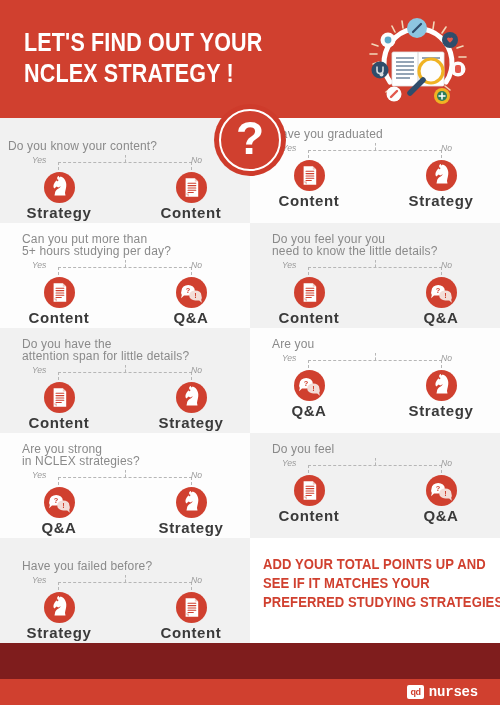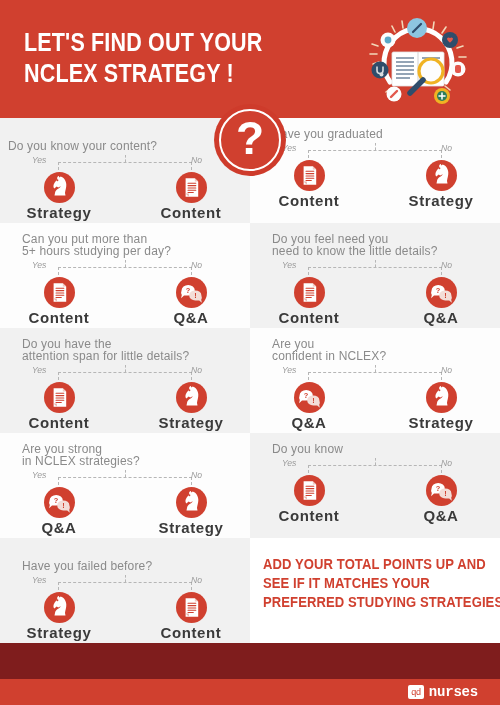--- a/index.html
+++ b/index.html
@@ -240,21 +240,21 @@
     display: flex;
     align-items: center;
     justify-content: flex-end;
     padding-right: 22px;
   }
   #logo { display: flex; align-items: center; gap: 5px; }
   #logo-mark {
     background: #ffffff;
     color: #d0402f;
     font-family: "Liberation Sans", sans-serif;
-    font-weight: normal;
+    font-weight: bold;
     font-size: 9px;
     line-height: 10px;
     padding: 2px 3px 2px 3px;
     border-radius: 2px;
     letter-spacing: -0.3px;
     margin-left: 24px;
   }
   #logo-word {
     color: #ffffff;
     font-family: Liberation Mono, monospace;
@@ -462,21 +462,21 @@
                 <path d="M25.4 18.4 a6.1 5.0 0 1 0 -6.1 5.0 h3.9 l2.7 2.4 l-0.7 -3.0 a5.1 5.1 0 0 0 0.2 -4.4z" fill="#f3ddd8"></path>
                 <text x="19.6" y="20.7" font-family="Liberation Sans, sans-serif" font-size="7.4" font-weight="bold" fill="#d0402f" text-anchor="middle">!</text>
               </svg>
             </span>
             <div class="ans-label">Q&amp;A</div>
           </div>
         </div>
       </div>
       <div class="cell bg-gray">
         <div class="q-text">
-          <span class="qline">Do you feel need you</span>
+          <span class="qline">Do you feel your you</span>
           <span class="qline">need to know the little details?</span>
         </div>
         <div class="branch">
           <span class="stem"></span>
           <span class="rail"></span>
           <span class="drop-l"></span>
           <span class="drop-r"></span>
           <span class="lbl-yes">Yes</span>
           <span class="lbl-no">No</span>
         </div>
@@ -549,21 +549,20 @@
                 <circle cx="13.4" cy="8.2" r="0.95" fill="#d0402f"></circle>
               </svg>
             </span>
             <div class="ans-label">Strategy</div>
           </div>
         </div>
       </div>
       <div class="cell bg-white">
         <div class="q-text">
           <span class="qline">Are you</span>
-          <span class="qline">confident in NCLEX?</span>
         </div>
         <div class="branch">
           <span class="stem"></span>
           <span class="rail"></span>
           <span class="drop-l"></span>
           <span class="drop-r"></span>
           <span class="lbl-yes">Yes</span>
           <span class="lbl-no">No</span>
         </div>
         <div class="answers">
@@ -620,21 +619,21 @@
                 <path d="M13.2 6.6 c-0.3 -1.5 0.5 -2.4 1.6 -2.7 l0.6 1.5 l1.3 -0.9 c2.9 0.9 5.4 3.9 5.6 8 c0.2 3.4 -1.1 5.6 -1.3 8.6 l0.5 2.4 l-11 0 l0.5 -2.6 c0.3 -1.8 1.5 -3 3.1 -4.1 c1.3 -0.9 2.3 -1.5 2.6 -2.6 l-2.5 1.3 l-1.5 -1.1 l-2.4 2.1 c-1.2 -1.5 -1.1 -3.4 -0.1 -5.1 c0.9 -1.6 2.2 -2.6 3 -4.1z" fill="#ffffff"></path>
                 <circle cx="13.4" cy="8.2" r="0.95" fill="#d0402f"></circle>
               </svg>
             </span>
             <div class="ans-label">Strategy</div>
           </div>
         </div>
       </div>
       <div class="cell bg-gray">
         <div class="q-text">
-          <span class="qline">Do you know</span>
+          <span class="qline">Do you feel</span>
         </div>
         <div class="branch">
           <span class="stem"></span>
           <span class="rail"></span>
           <span class="drop-l"></span>
           <span class="drop-r"></span>
           <span class="lbl-yes">Yes</span>
           <span class="lbl-no">No</span>
         </div>
         <div class="answers">

